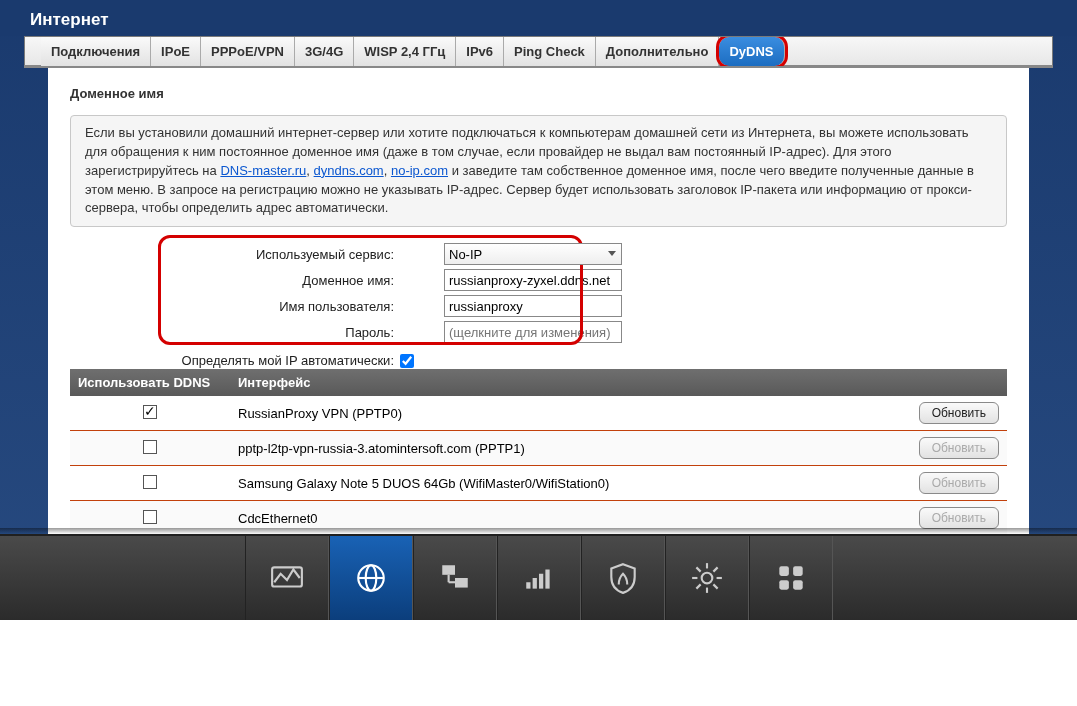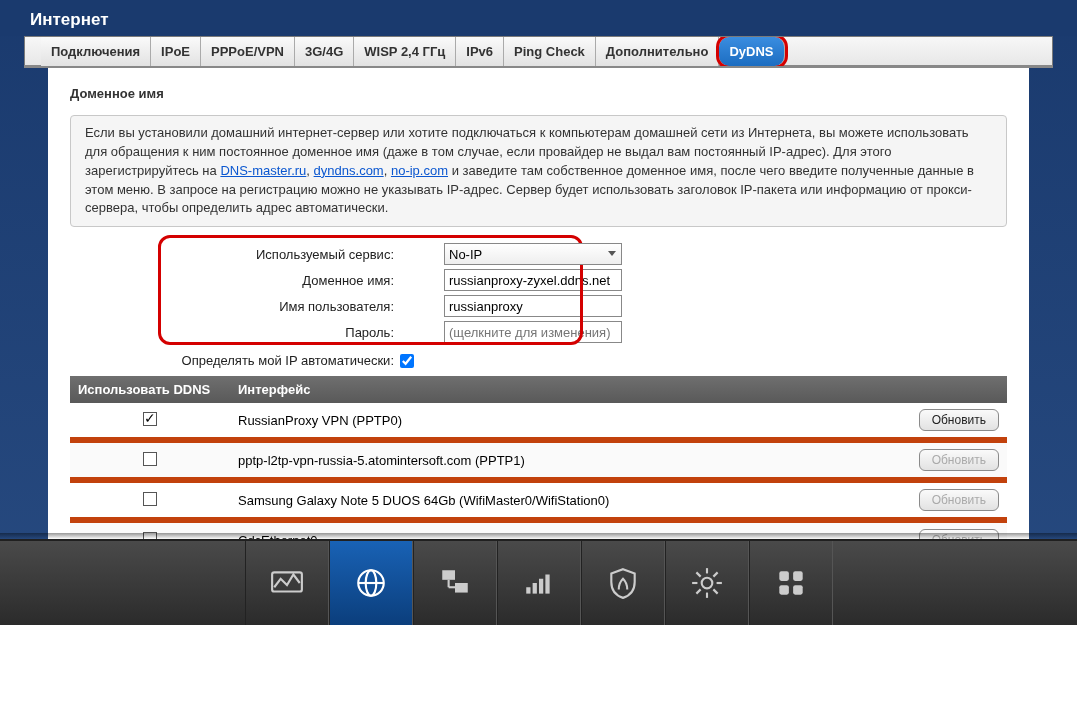--- a/index.html
+++ b/index.html
@@ -21,23 +21,23 @@
   .form-row { display: flex; align-items: center; margin-bottom: 4px; gap: 44px; }
   .form-label { width: 330px; text-align: right; padding-right: 6px; color: #222; }
   .form-input, .form-select { width: 178px; height: 22px; border: 1px solid #888; padding: 1px 4px; font-size: 13px; background: #fff; }
   .form-select { appearance: none; background: linear-gradient(#fff,#eee); }
   .select-wrap { position: relative; display: inline-block; }
   .select-wrap::after { content: ""; position: absolute; right: 6px; top: 8px; border-left: 4px solid transparent; border-right: 4px solid transparent; border-top: 5px solid #555; pointer-events: none; }
   .form-input.placeholder { color: #999; }
   .checkbox-row { display: flex; align-items: center; margin-top: 10px; }
   .checkbox-row .form-label { width: 330px; }
   input[type=checkbox] { width: 14px; height: 14px; }
-  table.ifaces { width: 100%; border-collapse: collapse; margin-top: 8px; }
+  table.ifaces { width: 100%; border-collapse: collapse; margin-top: 1px; }
   table.ifaces th { background: linear-gradient(#6f6f6f,#595959); color: #fff; font-weight: bold; text-align: left; padding: 6px 8px; font-size: 13px; }
-  table.ifaces td { border-bottom: 6px solid #c2410c; padding: 6px 8px; vertical-align: middle; }
+  table.ifaces td { border-bottom: 1px solid #c2410c; padding: 6px 8px; vertical-align: middle; }
   table.ifaces tr:nth-child(even) td { background: #fafafa; }
   .col-check { width: 160px; text-align: center; }
   .btn { background: linear-gradient(#fafafa,#e2e2e2); border: 1px solid #8a8a8a; border-radius: 6px; padding: 3px 12px; font-size: 12px; cursor: pointer; color: #222; }
   .btn:disabled, .btn.disabled { color: #aaa; cursor: default; }
   .footer-actions { text-align: center; margin-top: 16px; }
   .footer-actions .btn { padding: 4px 14px; margin: 0 3px; }
   
   .bottom-bar { position: absolute; left:0; right:0; bottom:0; height: 86px; background: linear-gradient(#4a4a4a,#2b2b2b); border-top: 2px solid #202020; display: flex; justify-content: center; }
   .nav-item { width: 84px; display:flex; align-items:center; justify-content:center; border-left:1px solid #222; border-right:1px solid #555; cursor:pointer; }
   .nav-item.active { background: linear-gradient(#1962b5,#0b3e7c); }
@@ -119,21 +119,21 @@
           </tr>
         </thead>
         <tbody>
           <tr>
             <td class="col-check"><span class="chk checked"></span></td>
             <td>RussianProxy VPN (PPTP0)</td>
             <td style="text-align:right;"><button class="btn">Обновить</button></td>
           </tr>
           <tr>
             <td class="col-check"><span class="chk"></span></td>
-            <td>pptp-l2tp-vpn-russia-5.atomintersoft.com (PPTP1)</td>
+            <td>pptp-l2tp-vpn-russia-3.atomintersoft.com (PPTP1)</td>
             <td style="text-align:right;"><button class="btn disabled" disabled="">Обновить</button></td>
           </tr>
           <tr>
             <td class="col-check"><span class="chk"></span></td>
             <td>Samsung Galaxy Note 5 DUOS 64Gb (WifiMaster0/WifiStation0)</td>
             <td style="text-align:right;"><button class="btn disabled" disabled="">Обновить</button></td>
           </tr>
           <tr>
             <td class="col-check"><span class="chk"></span></td>
             <td>CdcEthernet0</td>

